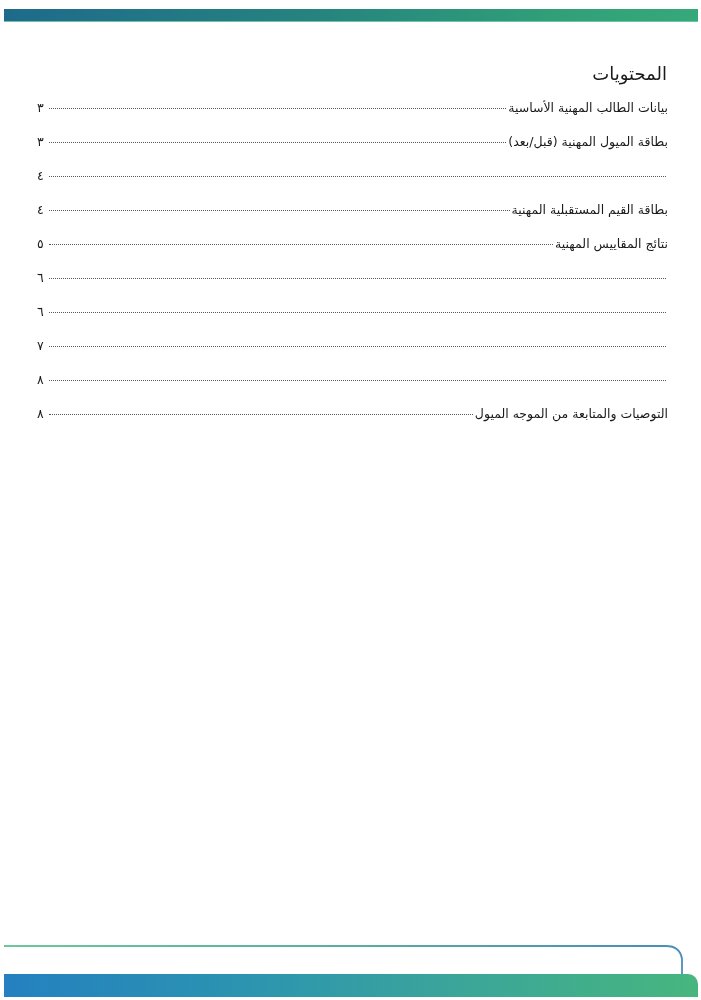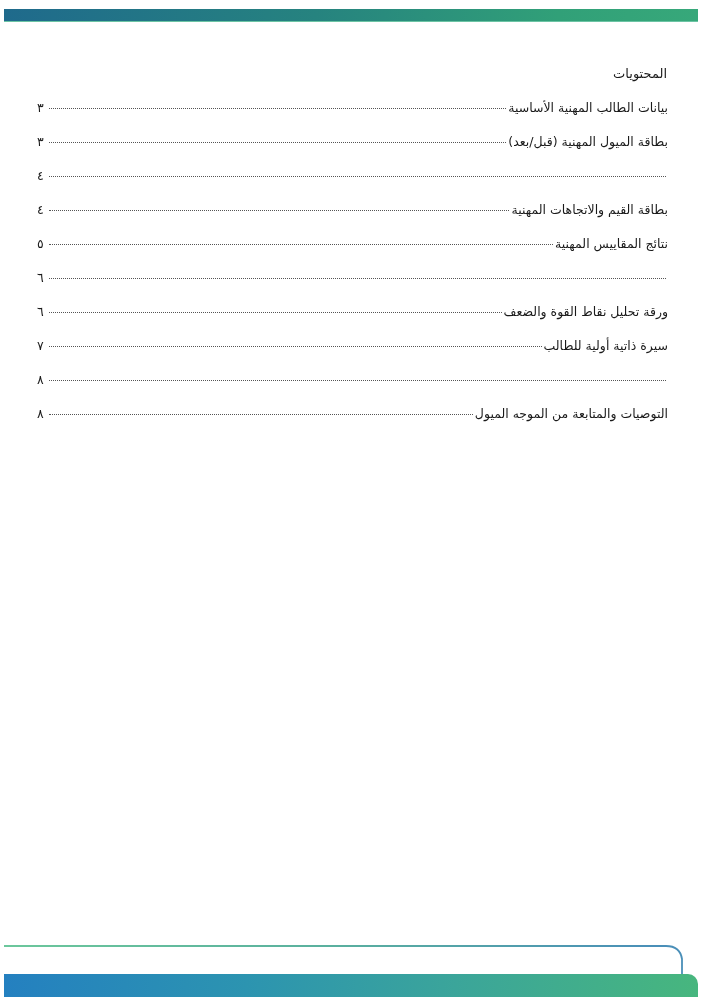--- a/index.html
+++ b/index.html
@@ -25,21 +25,21 @@
       border-bottom: 1px solid #6cc4a4;
     }
     .toc {
       position: absolute;
       left: 37px;
       top: 62px;
       width: 631px;
       direction: rtl;
     }
     .toc-title {
-      font-size: 13px;
+      font-size: 18px;
       text-align: right;
       padding-right: 1px;
       height: 24px;
       line-height: 24px;
       margin-bottom: 5px;
     }
     .toc-list {
       list-style: none;
       margin: 0;
       padding: 0;
@@ -111,40 +111,38 @@
     <li class="toc-entry">
       <span class="toc-entry-title">بطاقة الميول المهنية (قبل/بعد)</span>
       <span class="toc-leader"></span>
       <span class="toc-page">٣</span>
     </li>
     <li class="toc-entry">
       <span class="toc-leader"></span>
       <span class="toc-page">٤</span>
     </li>
     <li class="toc-entry">
-      <span class="toc-entry-title">بطاقة القيم والاتجاهات المهنية</span>
+      <span class="toc-entry-title">بطاقة القيم المستقبلية المهنية</span>
       <span class="toc-leader"></span>
       <span class="toc-page">٤</span>
     </li>
     <li class="toc-entry">
       <span class="toc-entry-title">نتائج المقاييس المهنية</span>
       <span class="toc-leader"></span>
       <span class="toc-page">٥</span>
     </li>
     <li class="toc-entry">
       <span class="toc-leader"></span>
       <span class="toc-page">٦</span>
     </li>
     <li class="toc-entry">
-      <span class="toc-entry-title">ورقة تحليل نقاط القوة والضعف</span>
       <span class="toc-leader"></span>
       <span class="toc-page">٦</span>
     </li>
     <li class="toc-entry">
-      <span class="toc-entry-title">سيرة ذاتية أولية للطالب</span>
       <span class="toc-leader"></span>
       <span class="toc-page">٧</span>
     </li>
     <li class="toc-entry">
       <span class="toc-leader"></span>
       <span class="toc-page">٨</span>
     </li>
     <li class="toc-entry">
       <span class="toc-entry-title">التوصيات والمتابعة من الموجه الميول</span>
       <span class="toc-leader"></span>

